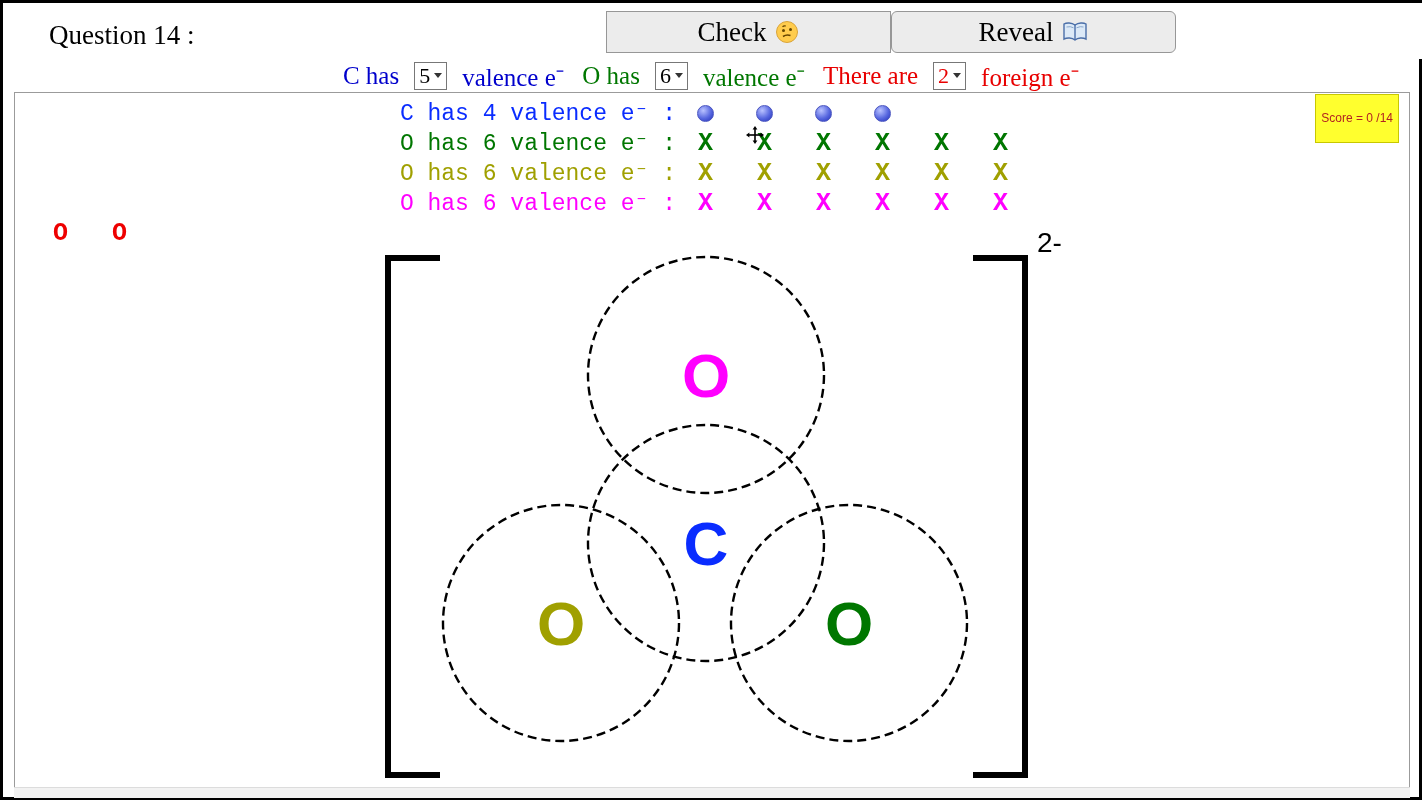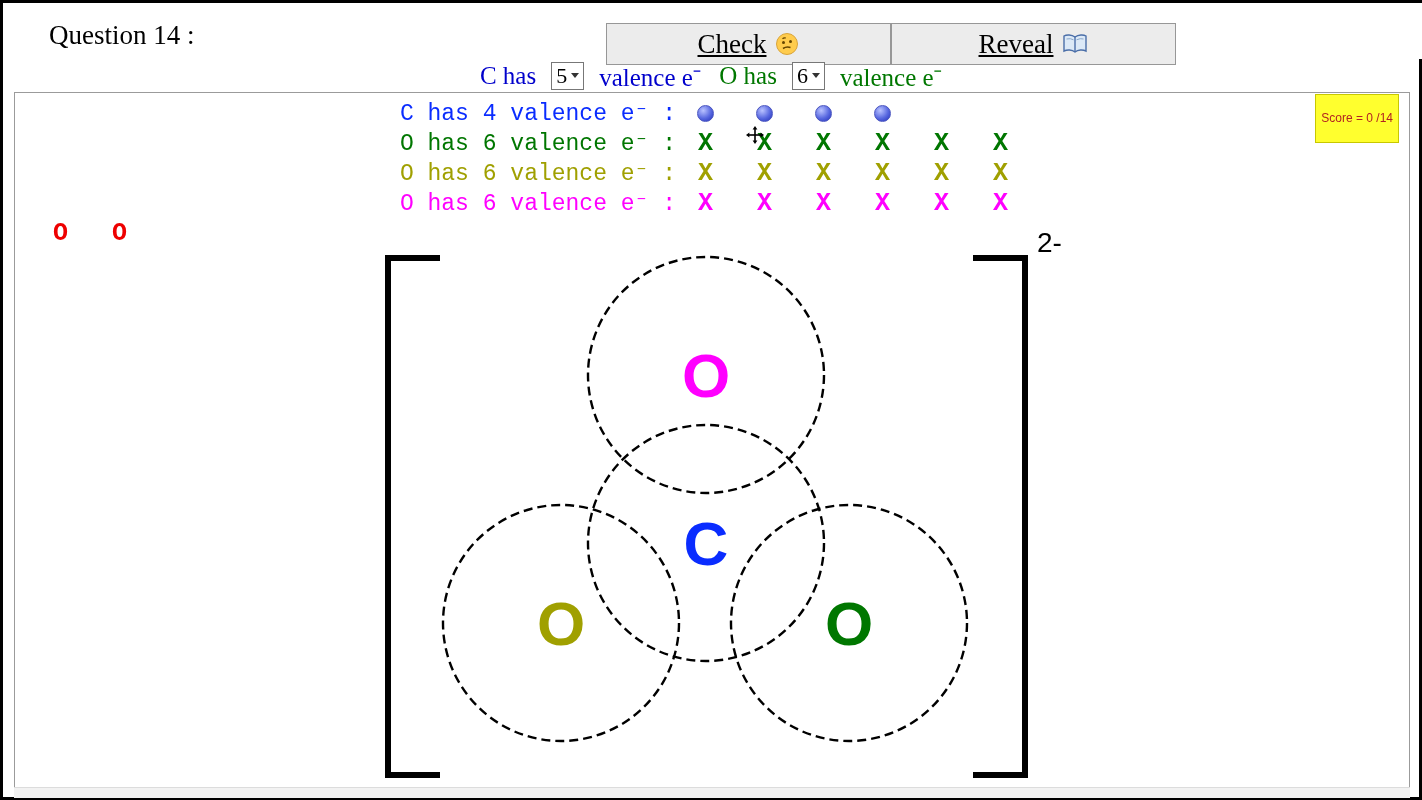--- a/index.html
+++ b/index.html
@@ -15,27 +15,27 @@
   .mol-select{
     position:absolute;left:232px;top:12px;width:357px;height:42px;box-sizing:border-box;
     background:linear-gradient(#d6d6d6,#bfbfbf);border:1px solid #8e8e8e;
     display:flex;align-items:center;padding:0 10px;cursor:pointer;
     font-family:"Liberation Sans",sans-serif;font-size:25px;color:#111;
   }
   .mol-select .spacer{margin-left:auto;}
   .tri{width:0;height:0;border-left:5px solid transparent;border-right:5px solid transparent;border-top:6px solid #333;display:inline-block;}
   .tri.small{border-left-width:4px;border-right-width:4px;border-top-width:5px;}
   .tb-btn{
-    position:absolute;top:20px;height:42px;box-sizing:border-box;
+    position:absolute;top:8px;height:42px;box-sizing:border-box;
     background:#ececec;border:1px solid #979797;cursor:pointer;
     display:flex;align-items:center;justify-content:center;gap:9px;
-    font-family:"Liberation Serif",serif;font-size:27px;color:#000;text-decoration:underline;
+    font-family:"Liberation Serif",serif;font-size:27px;color:#000;
   }
   #check{left:589px;width:285px;}
-  #reveal{left:874px;width:285px;}
+  #reveal{left:874px;width:285px;border-radius:6px;}
   #reset{left:1159px;width:257px;}
   .reset-glyph{font-size:24px;}
 
   
   .subbar{
     position:absolute;left:0;top:56px;width:100%;height:33px;
     display:flex;justify-content:center;align-items:center;gap:18px;font-size:25px;
   }
   .sb-group{display:inline-flex;align-items:center;gap:15px;}
   .blue{color:#0000cc}.green{color:#007700}.red{color:#e80000}
@@ -121,20 +121,28 @@
       <span>valence e⁻</span>
     </span>
     <span class="sb-group green">
       <span>O has</span>
       <span class="mini-select">
         <span class="val">6</span>
         <span class="tri small"></span>
       </span>
       <span>valence e⁻</span>
     </span>
+    <span class="sb-group red">
+      <span>There are</span>
+      <span class="mini-select">
+        <span class="val red">2</span>
+        <span class="tri small"></span>
+      </span>
+      <span>foreign e⁻</span>
+    </span>
   </div>
 
   <div class="canvas">
     <div class="score">Score = 0 /14</div>
 
     <div class="palette">
         <div class="pal-row">
           <span class="pal-label" style="color: rgb(10, 44, 255);">C has 4 valence e⁻ :</span>
           <span class="pal-cell">
             <span class="dot"></span>

